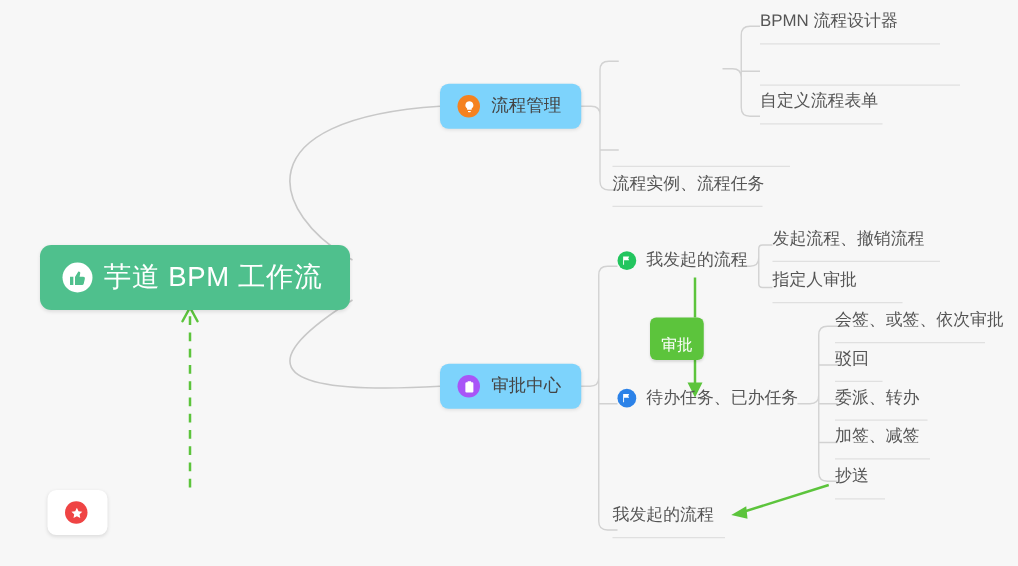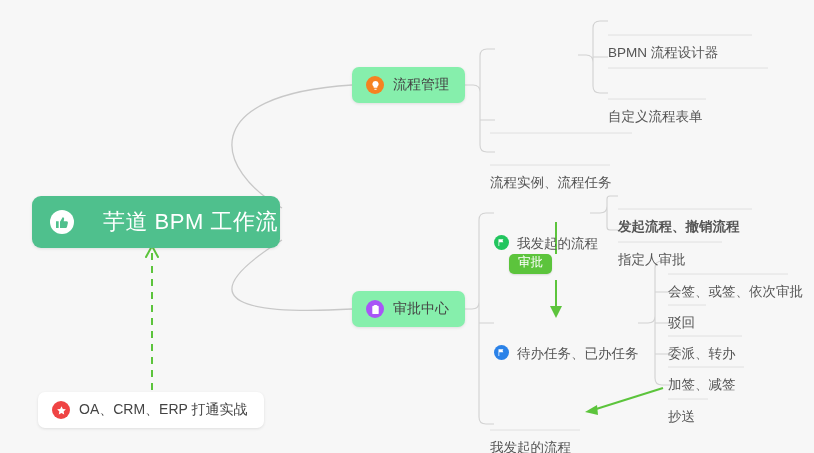--- a/index.html
+++ b/index.html
@@ -41,29 +41,29 @@
     display: flex;
     align-items: center;
     box-shadow: 0 1px 3px rgba(0,0,0,0.10);
     box-sizing: border-box;
     padding-left: 18px;
   }
   .root-node .label {
     color: #ffffff;
     font-size: 22px;
     letter-spacing: 0.5px;
-    margin-left: 29px;
+    margin-left: 9px;
     white-space: nowrap;
   }
 
   
   .branch-node {
     position: absolute;
     height: 36px;
-    background: #86efac;
+    background: #7dd3fc;
     border-radius: 7px;
     display: flex;
     align-items: center;
     box-shadow: 0 1px 3px rgba(0,0,0,0.10);
     box-sizing: border-box;
     padding: 0 16px 0 14px;
   }
   .branch-node .label {
     color: #444444;
     font-size: 14px;
@@ -91,25 +91,24 @@
     color: #444444;
     font-size: 14px;
     margin-left: 9px;
     white-space: nowrap;
   }
 
   
   .topic {
     position: absolute;
     display: flex;
-    align-items: flex-end;
+    align-items: flex-start;
     height: 24px;
     white-space: nowrap;
     box-sizing: border-box;
-    margin-top: 25px;
   }
   .topic .label {
     color: #555555;
     font-size: 13.5px;
     line-height: 1;
   }
   .topic.with-icon .label { margin-left: 8px; }
 
   
   .icon-circle {
@@ -119,27 +118,27 @@
     border-radius: 50%;
     flex: 0 0 auto;
   }
   .ic-lg { width: 22px; height: 22px; }
   .ic-md { width: 18px; height: 18px; }
   .ic-sm { width: 15px; height: 15px; }
 
   
   .flow-badge {
     position: absolute;
-    left: 509px;
+    left: 520px;
     top: 254px;
     background: #5cc43c;
     color: #ffffff;
     font-size: 12.5px;
     border-radius: 5px;
-    padding: 2px 9px 5px 9px;
+    padding: 16px 9px 5px 9px;
     line-height: 1;
     box-shadow: 0 1px 2px rgba(0,0,0,0.12);
     white-space: nowrap;
   }
 </style>
 </head>
 <body>
 
 <div id="canvas">
 
@@ -243,21 +242,21 @@
   </div>
 
   <div class="topic with-icon" style="left:494px; top:201px;">
     <span class="icon-circle ic-sm" style="background:#22c55e;">
       <svg width="9" height="9" viewBox="0 0 24 24" fill="#ffffff">
         <path d="M6 3h11l-2.2 4.2L17 11H6v10H4V3h2z"></path>
       </svg>
     </span>
     <span class="label">我发起的流程</span>
   </div>
-  <div class="topic" style="left:618px; top:184px;font-weight:bold;">
+  <div class="topic" style="left:618px; top:184px;">
     <span class="label">发起流程、撤销流程</span>
   </div>
   <div class="topic" style="left:618px; top:217px;">
     <span class="label">指定人审批</span>
   </div>
 
   <div class="topic with-icon" style="left:494px; top:311px;">
     <span class="icon-circle ic-sm" style="background:#2b82e8;">
       <svg width="9" height="9" viewBox="0 0 24 24" fill="#ffffff">
         <path d="M6 3h11l-2.2 4.2L17 11H6v10H4V3h2z"></path>
@@ -287,16 +286,15 @@
   </div>
 
   <div class="flow-badge">审批</div>
 
   <div class="note-node">
     <span class="icon-circle ic-md" style="background:#ef4444;">
       <svg width="11" height="11" viewBox="0 0 24 24" fill="#ffffff">
         <path d="M12 2.6l2.9 6 6.6.9-4.8 4.6 1.2 6.5L12 17.6 6.1 20.6l1.2-6.5L2.5 9.5l6.6-.9z"></path>
       </svg>
     </span>
-    <span class="label">OA、CRM、ERP 打通实战</span>
   </div>
 
 </div>
 
 </body></html>

